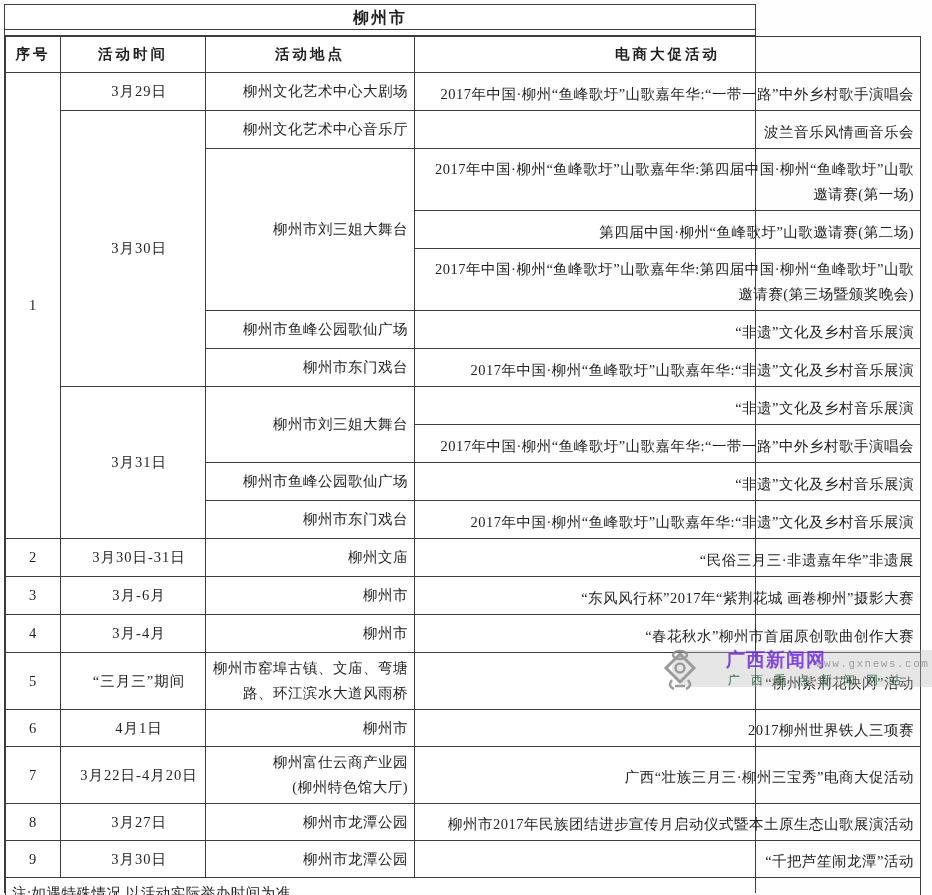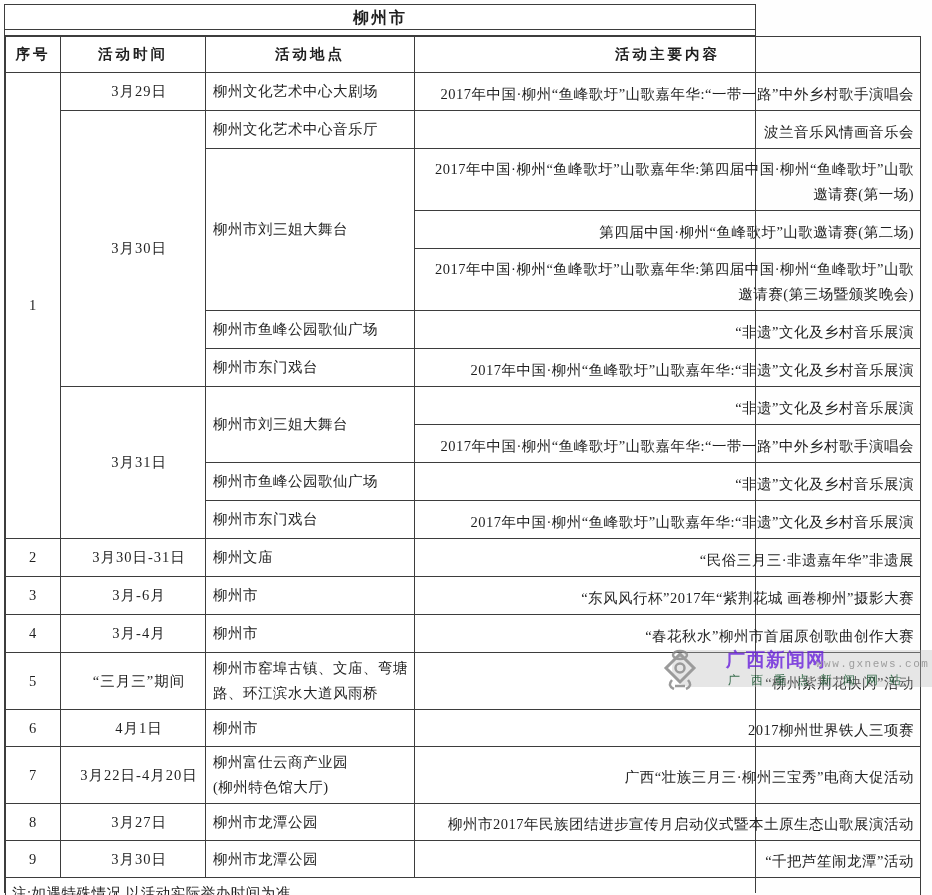--- a/index.html
+++ b/index.html
@@ -54,21 +54,21 @@
   col.c4 { width:506px; }
 
   tr.hdr th {
     font-weight:bold;
     text-align:center;
     letter-spacing:3px;
     font-size:14.5px;
   }
   .c-serial { text-align:center; letter-spacing:1px; }
   .c-time   { text-align:center; letter-spacing:1px;padding-left:12px; }
-  .c-place  { text-align:left; padding:3px 6px 3px 7px; white-space:pre-line; letter-spacing:0.5px; }
+  .c-place  { text-align:right; padding:3px 6px 3px 7px; white-space:pre-line; letter-spacing:0.5px; }
   .c-content{ text-align:right; padding:8px 6px 3px 8px; letter-spacing:0.5px; }
 
   tr.h36 { height:36px; }
   tr.h38 { height:38px; }
   tr.h53 { height:53px; }
   tr.h54 { height:54px; }
   tr.h37 { height:37px; }
   tr.h32 { height:32px; }
 
   td.note-cell {
@@ -142,21 +142,21 @@
           <col class="c2">
           <col class="c3">
           <col class="c4">
         </colgroup>
 
       <tbody>
           <tr class="hdr h36">
         <th>序号</th>
         <th>活动时间</th>
         <th>活动地点</th>
-        <th>活动主要内容</th>
+        <th>电商大促活动</th>
       </tr>
 
       <tr class="h38">
         <td class="c-serial" rowspan="11">1</td>
         <td class="c-time">3月29日</td>
         <td class="c-place">柳州文化艺术中心大剧场</td>
         <td class="c-content">2017年中国·柳州“鱼峰歌圩”山歌嘉年华:“一带一路”中外乡村歌手演唱会</td>
       </tr>
       <tr class="h38">
         <td class="c-time" rowspan="6">3月30日</td>

